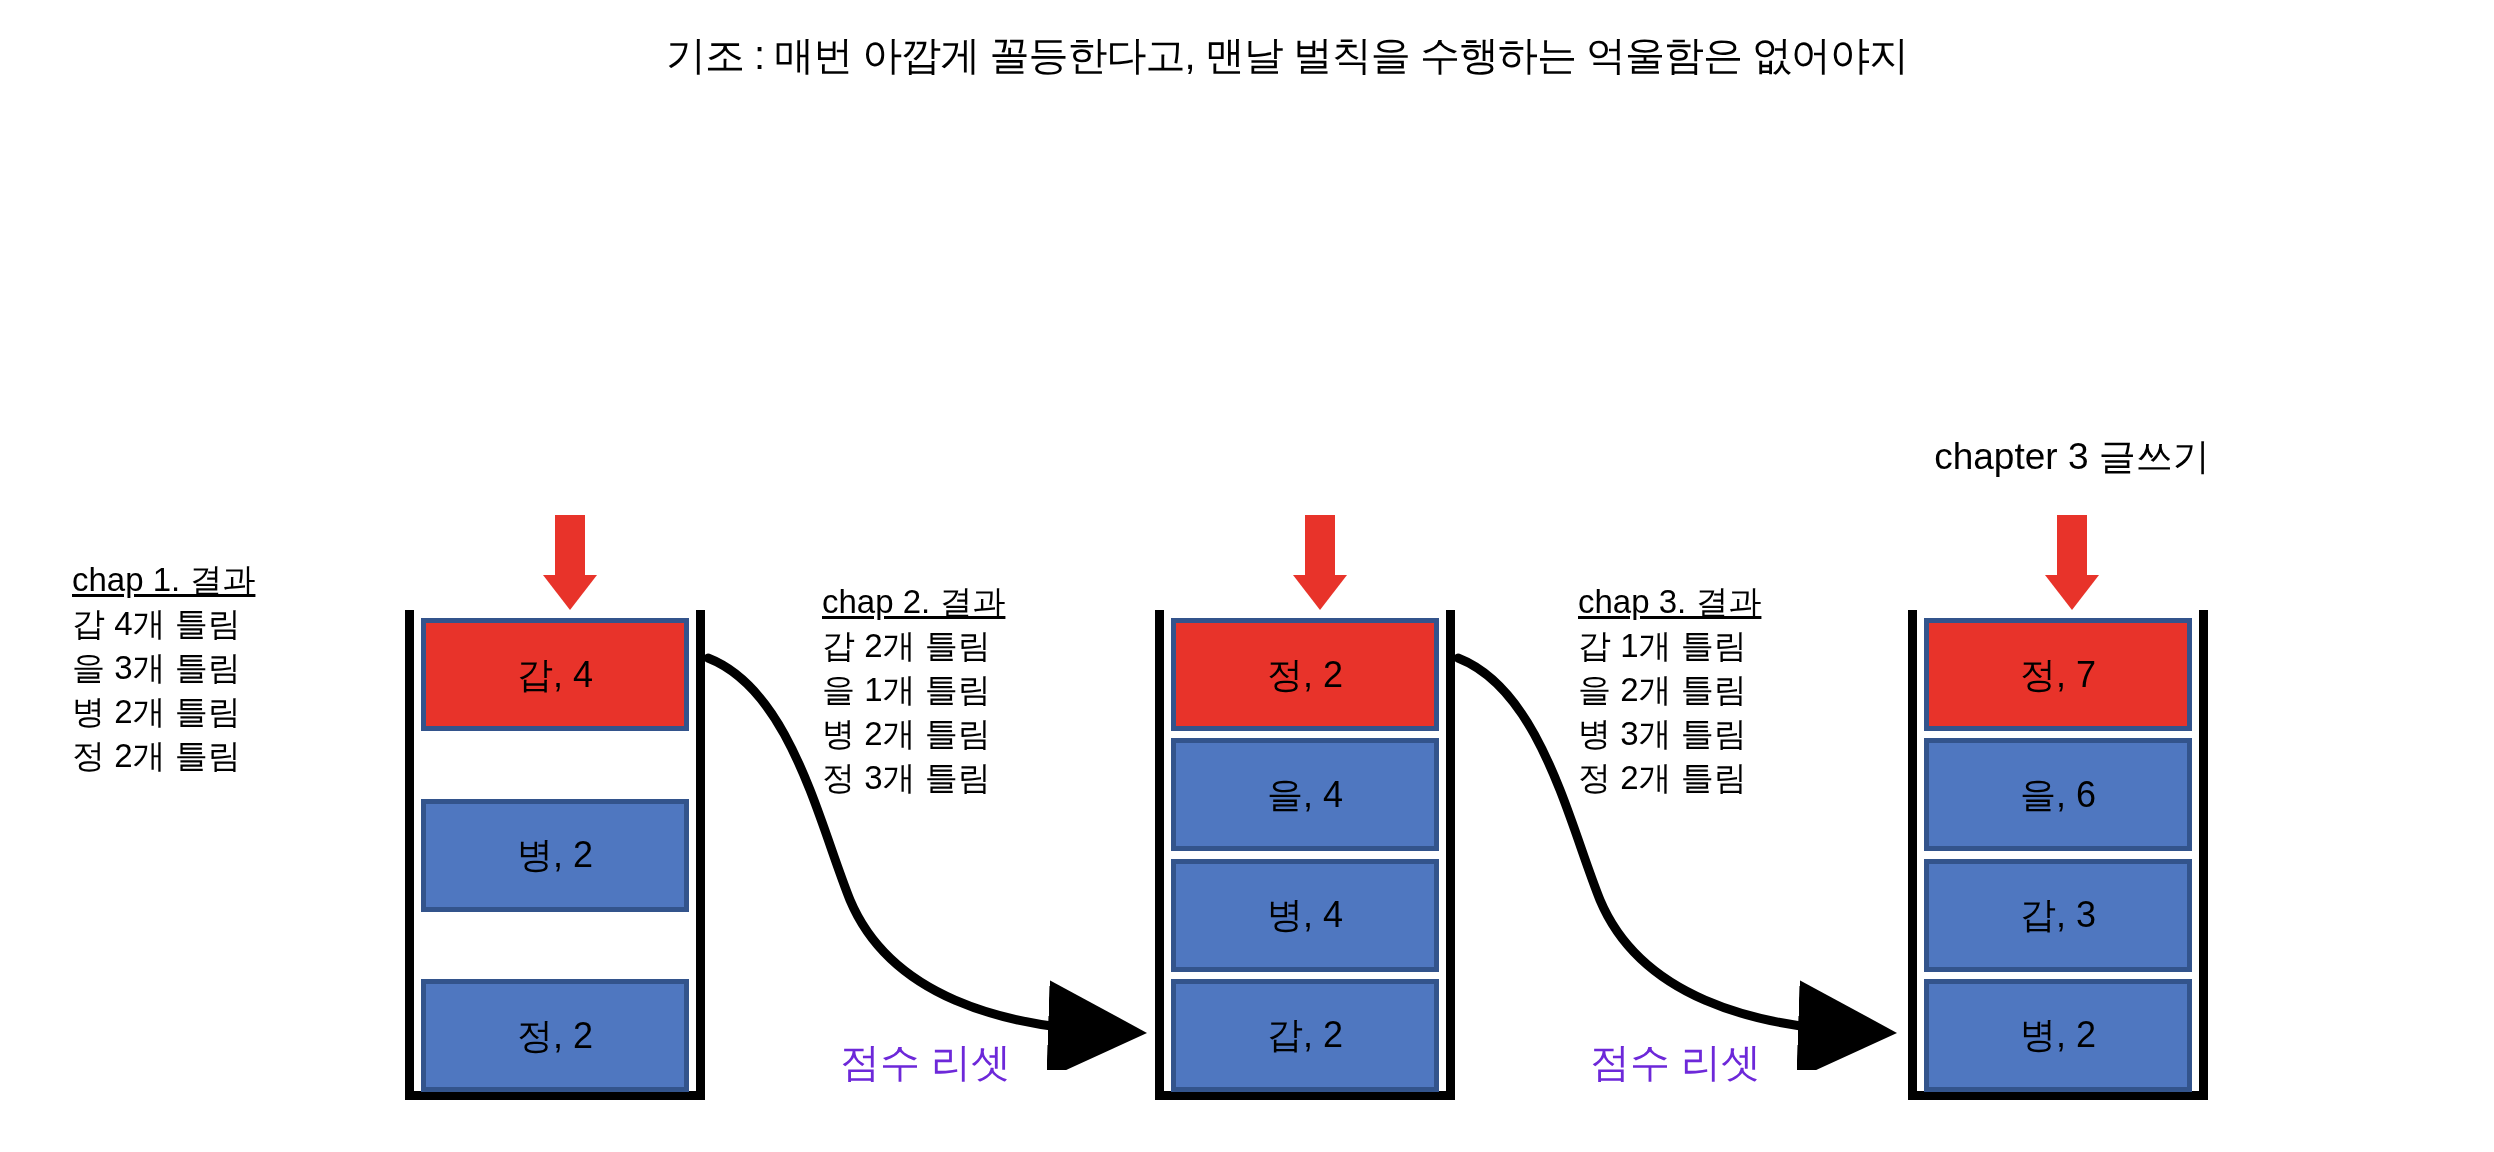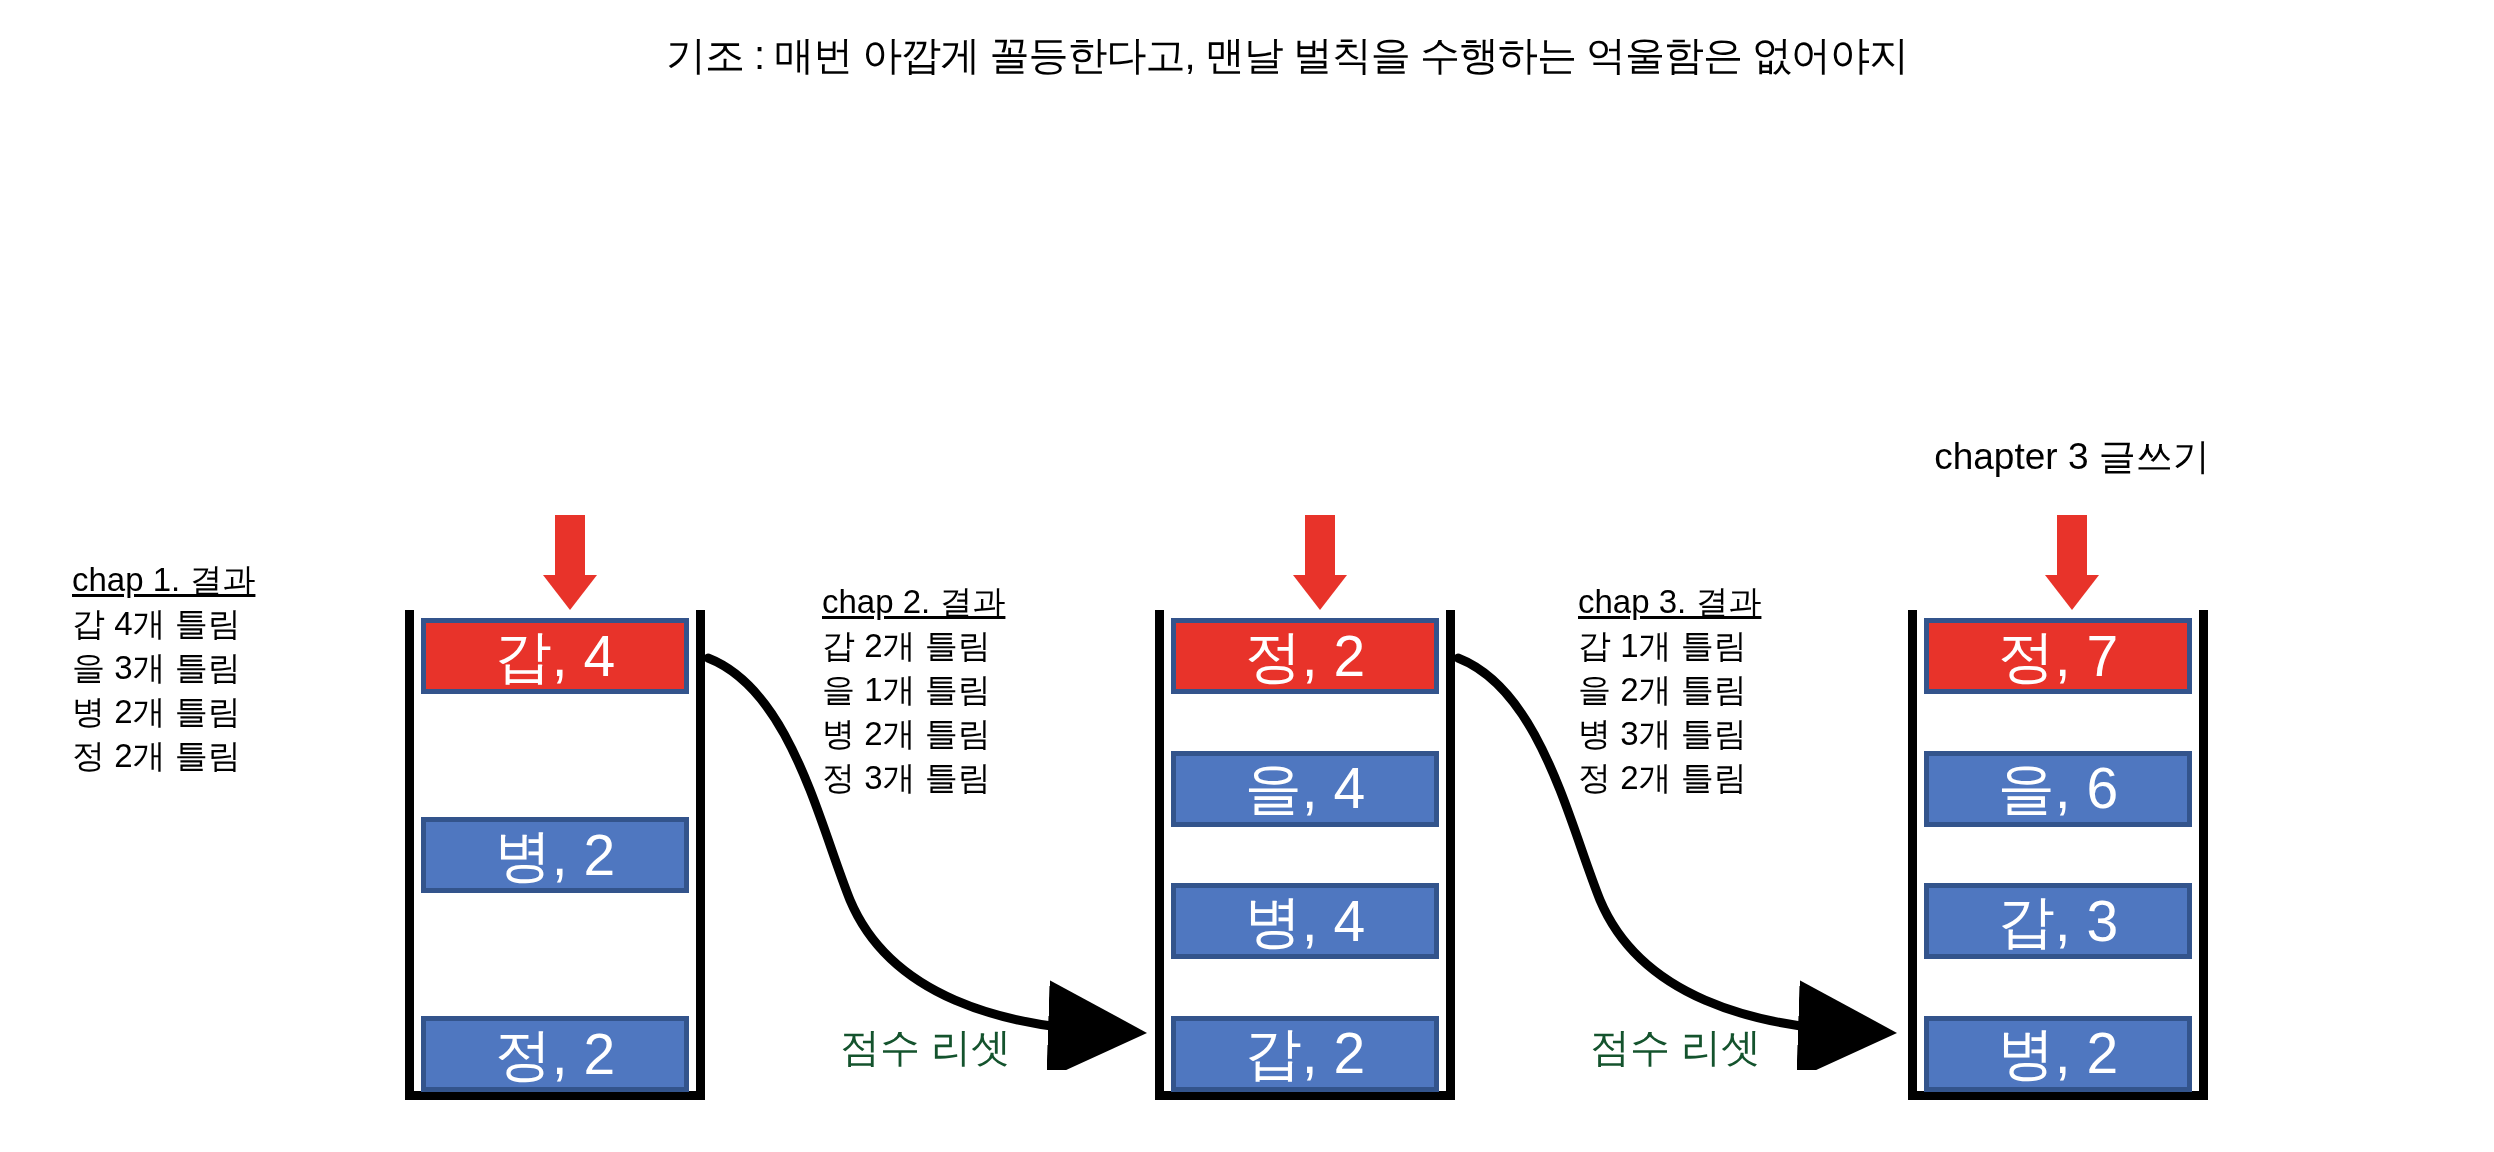--- a/index.html
+++ b/index.html
@@ -95,44 +95,45 @@
   .stack .rows{
     position:absolute;
     left:16px; top:8px;
     width:268px;
     height:474px;
     display:flex;
     flex-direction:column;
     justify-content:space-between;
   }
   .cell{
-    height:76px;
+    height:113px;
     box-sizing:border-box;
     border:5px solid #33548C;
     background:#4F77C0;
-    color:#ffffff;
+    color:#000000;
     display:flex;
     align-items:center;
     justify-content:center;
-    font-size:57px;
+    font-size:36px;
     line-height:1;
     letter-spacing:0px;
     white-space:nowrap;
   }
   .cell.top{
     background:#E8332A;
     border-color:#33548C;
   }
 
   
   .reset-label{
     position:absolute;
     font-size:40px;
     white-space:nowrap;
-    color:#14532d;
+    color:#6d28d9;
+    margin-top:15px;
   }
   .reset-arrow{position:absolute;}
 </style>
 </head>
 <body>
 
 <div id="slide">
 
   <div class="slide-title">기조 : 매번 아깝게 꼴등한다고, 맨날 벌칙을 수행하는 억울함은 없어야지</div>
 

